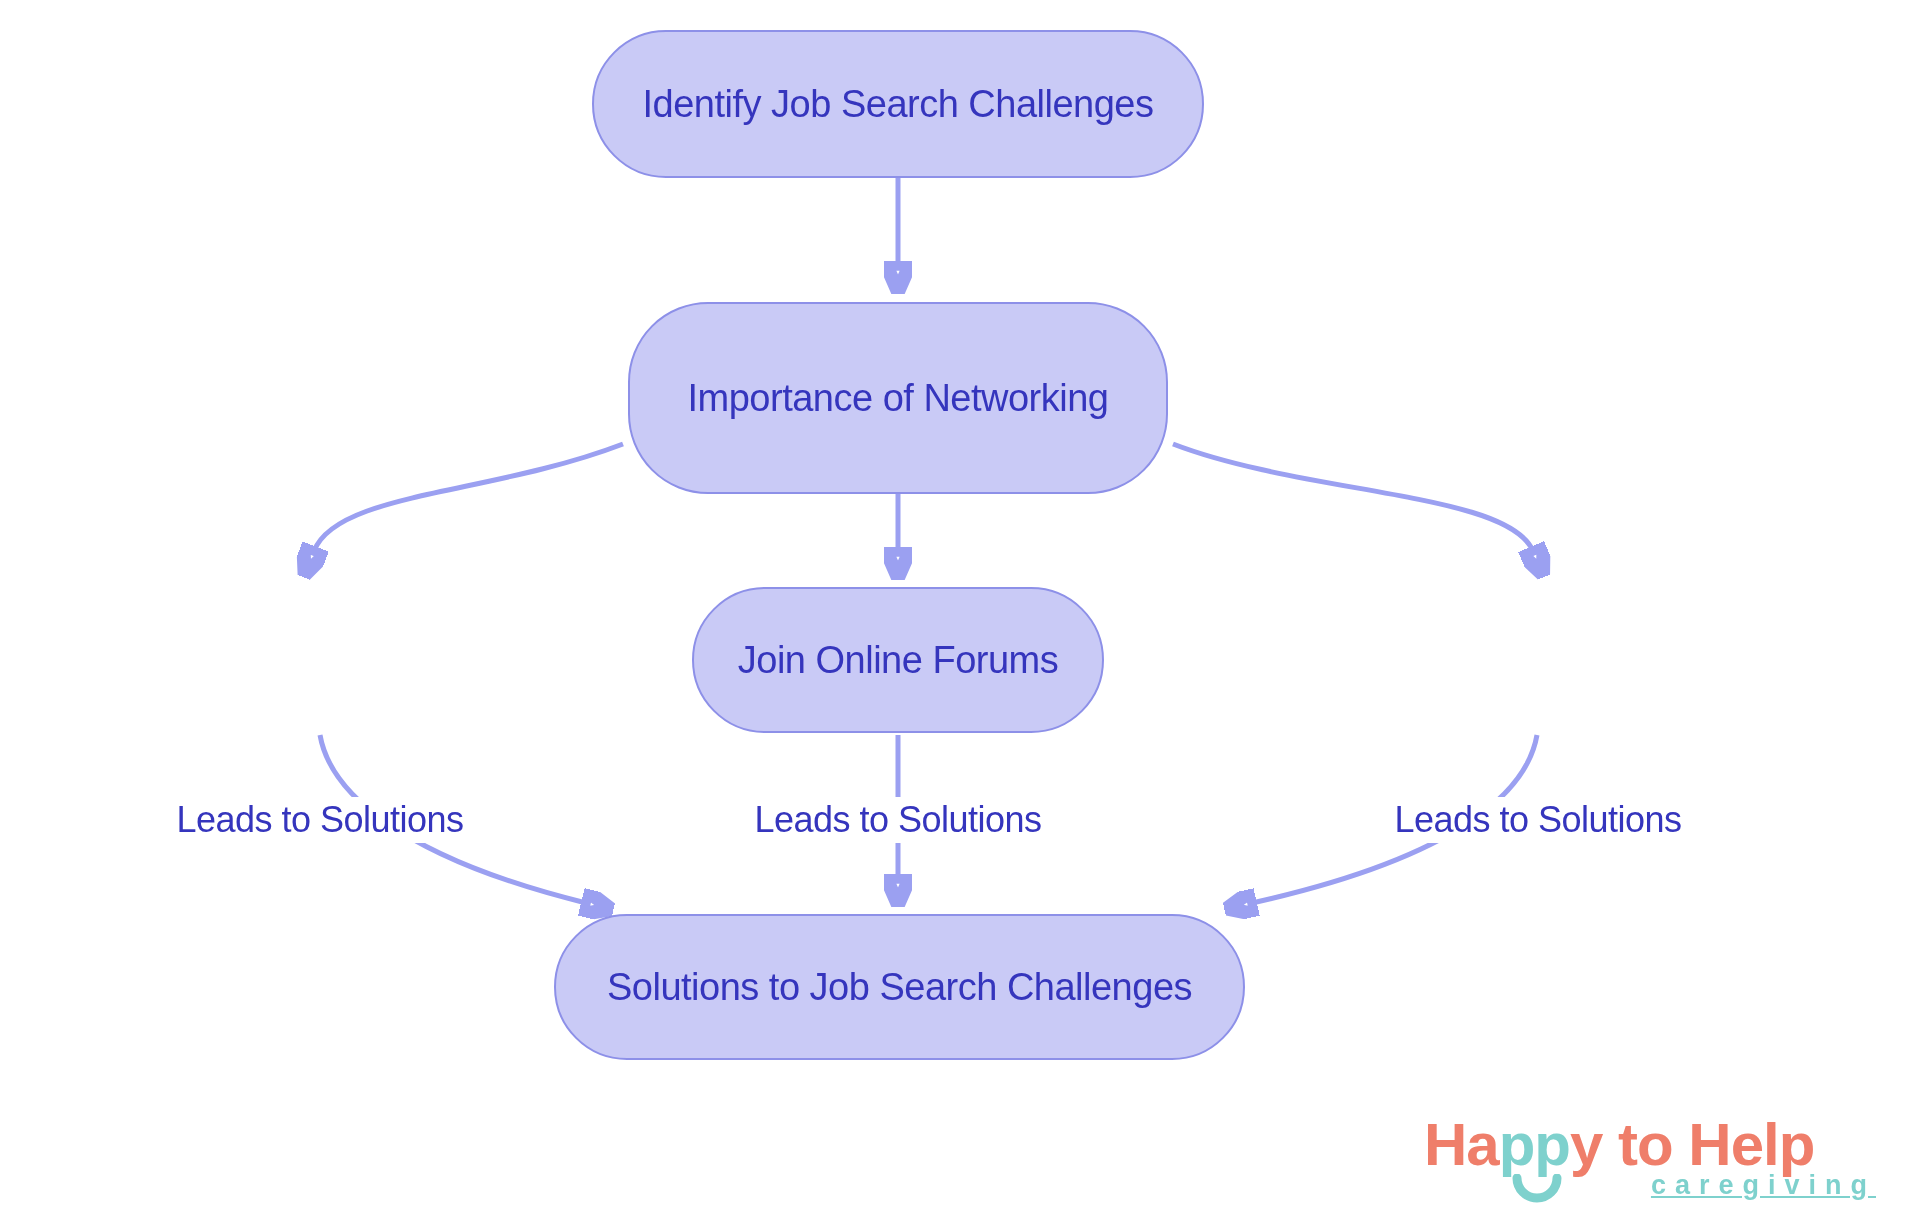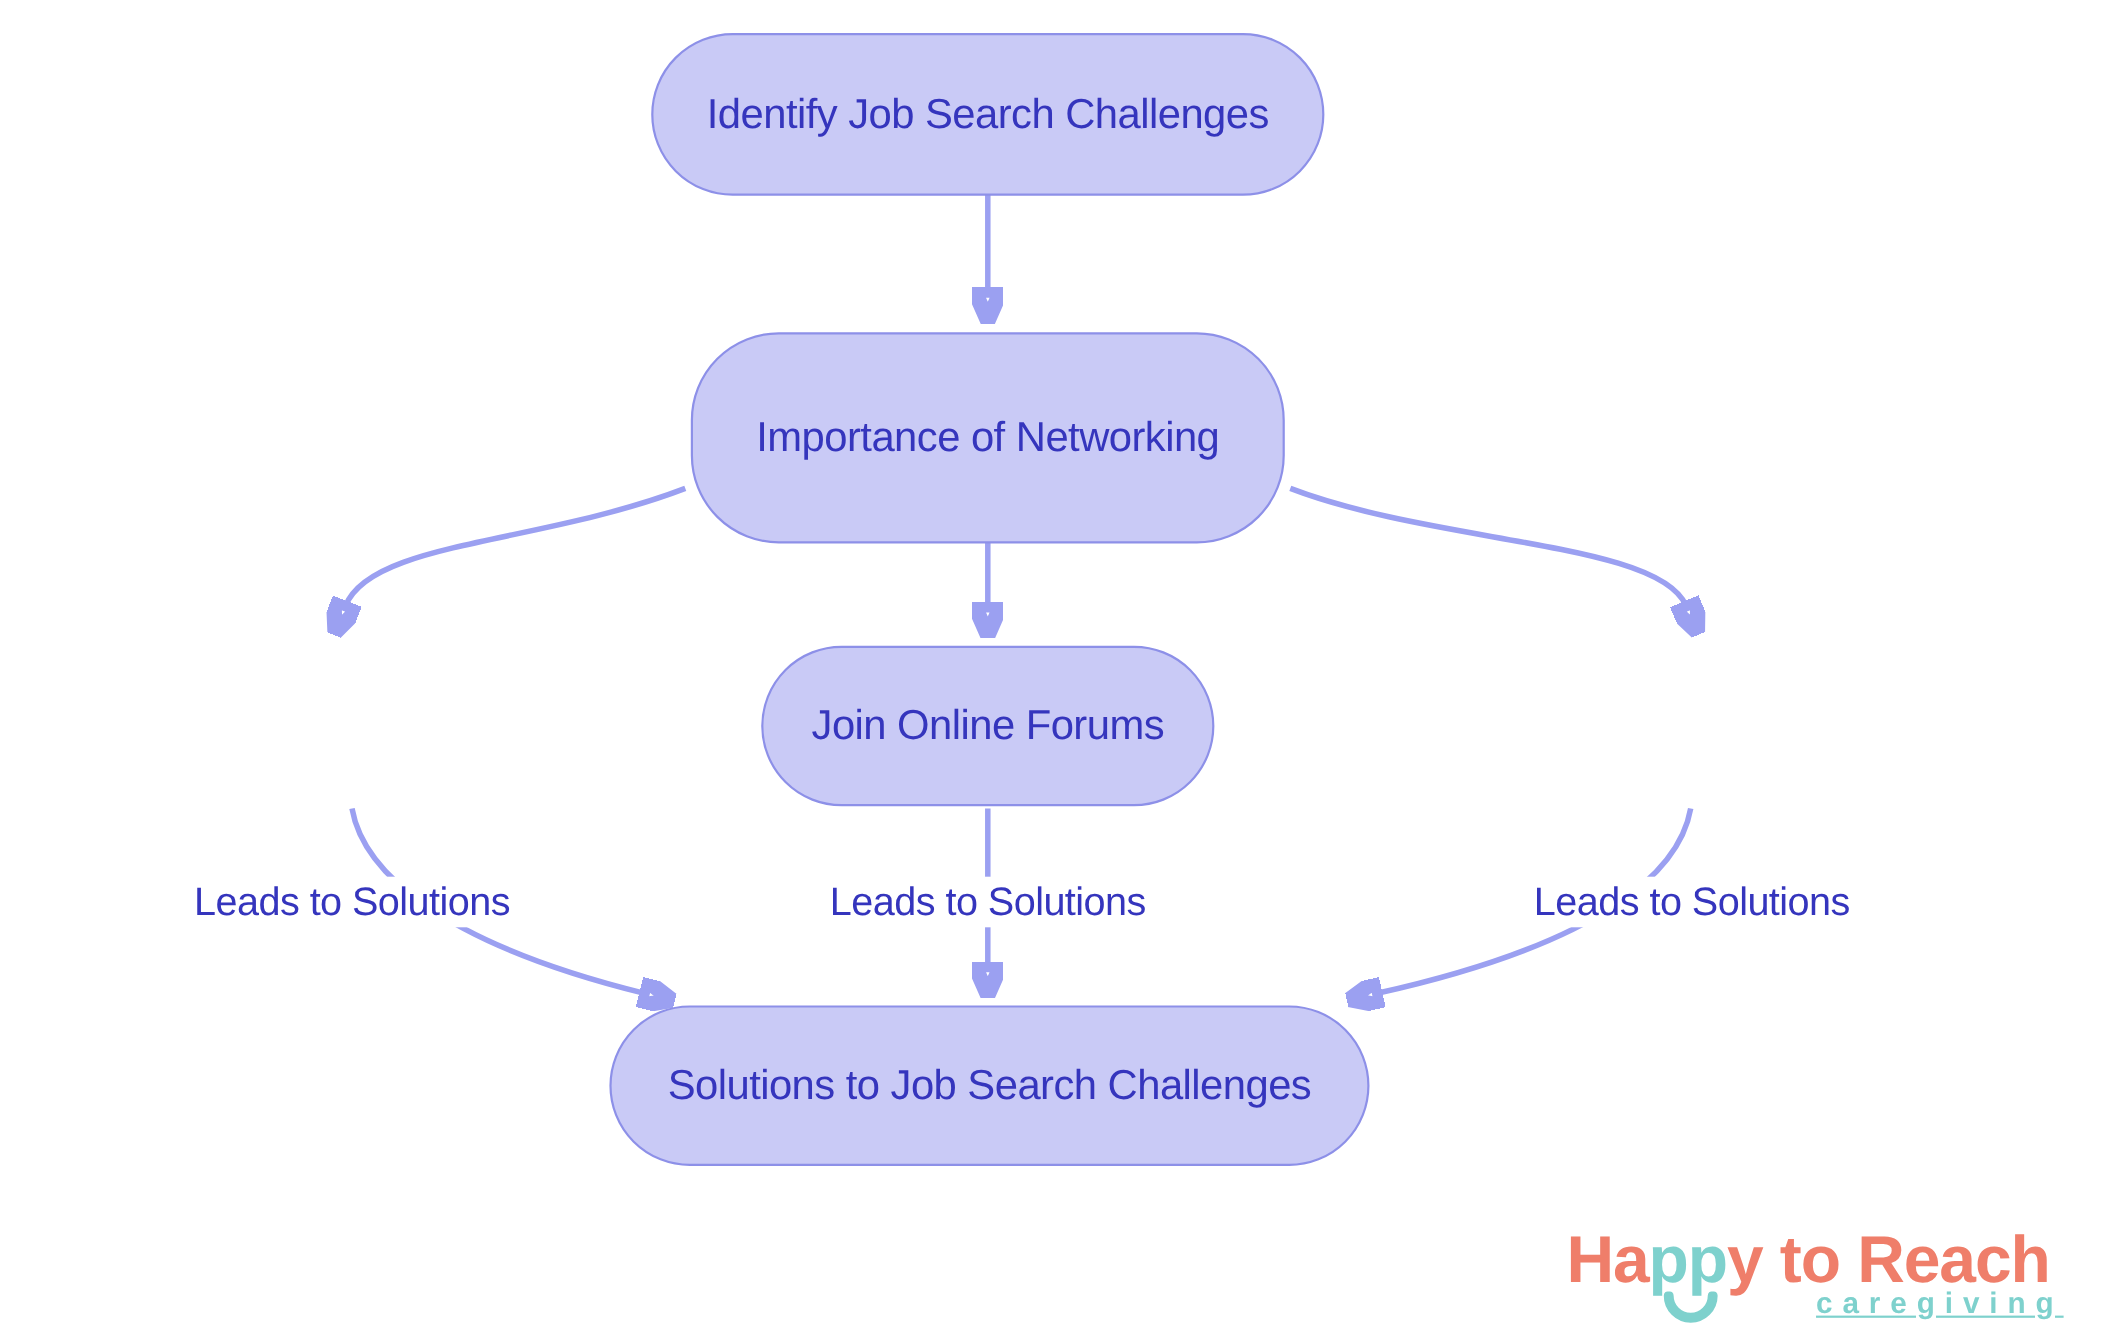--- a/index.html
+++ b/index.html
@@ -131,20 +131,20 @@
     <span>Solutions to Job Search Challenges</span>
   </div>
 
   <div class="edge-label" id="edge-label-1">Leads to Solutions</div>
 
   <div class="edge-label" id="edge-label-2">Leads to Solutions</div>
 
   <div class="edge-label" id="edge-label-3">Leads to Solutions</div>
 
   <div class="logo">
-    <div class="logo-word"><span>Ha</span><span class="logo-accent">pp</span><span>y to Reach</span></div>
+    <div class="logo-word"><span>Ha</span><span class="logo-accent">pp</span><span>y to Help</span></div>
     <svg class="logo-smile" width="50" height="30" viewBox="0 0 50 30">
       <path d="M 5 4 A 20 20 0 0 0 45 4" fill="none" stroke="#7ed1cd" stroke-width="9" stroke-linecap="round"></path>
     </svg>
     <div class="logo-tagline">caregiving</div>
   </div>
 
 </div>
 
 </body></html>

